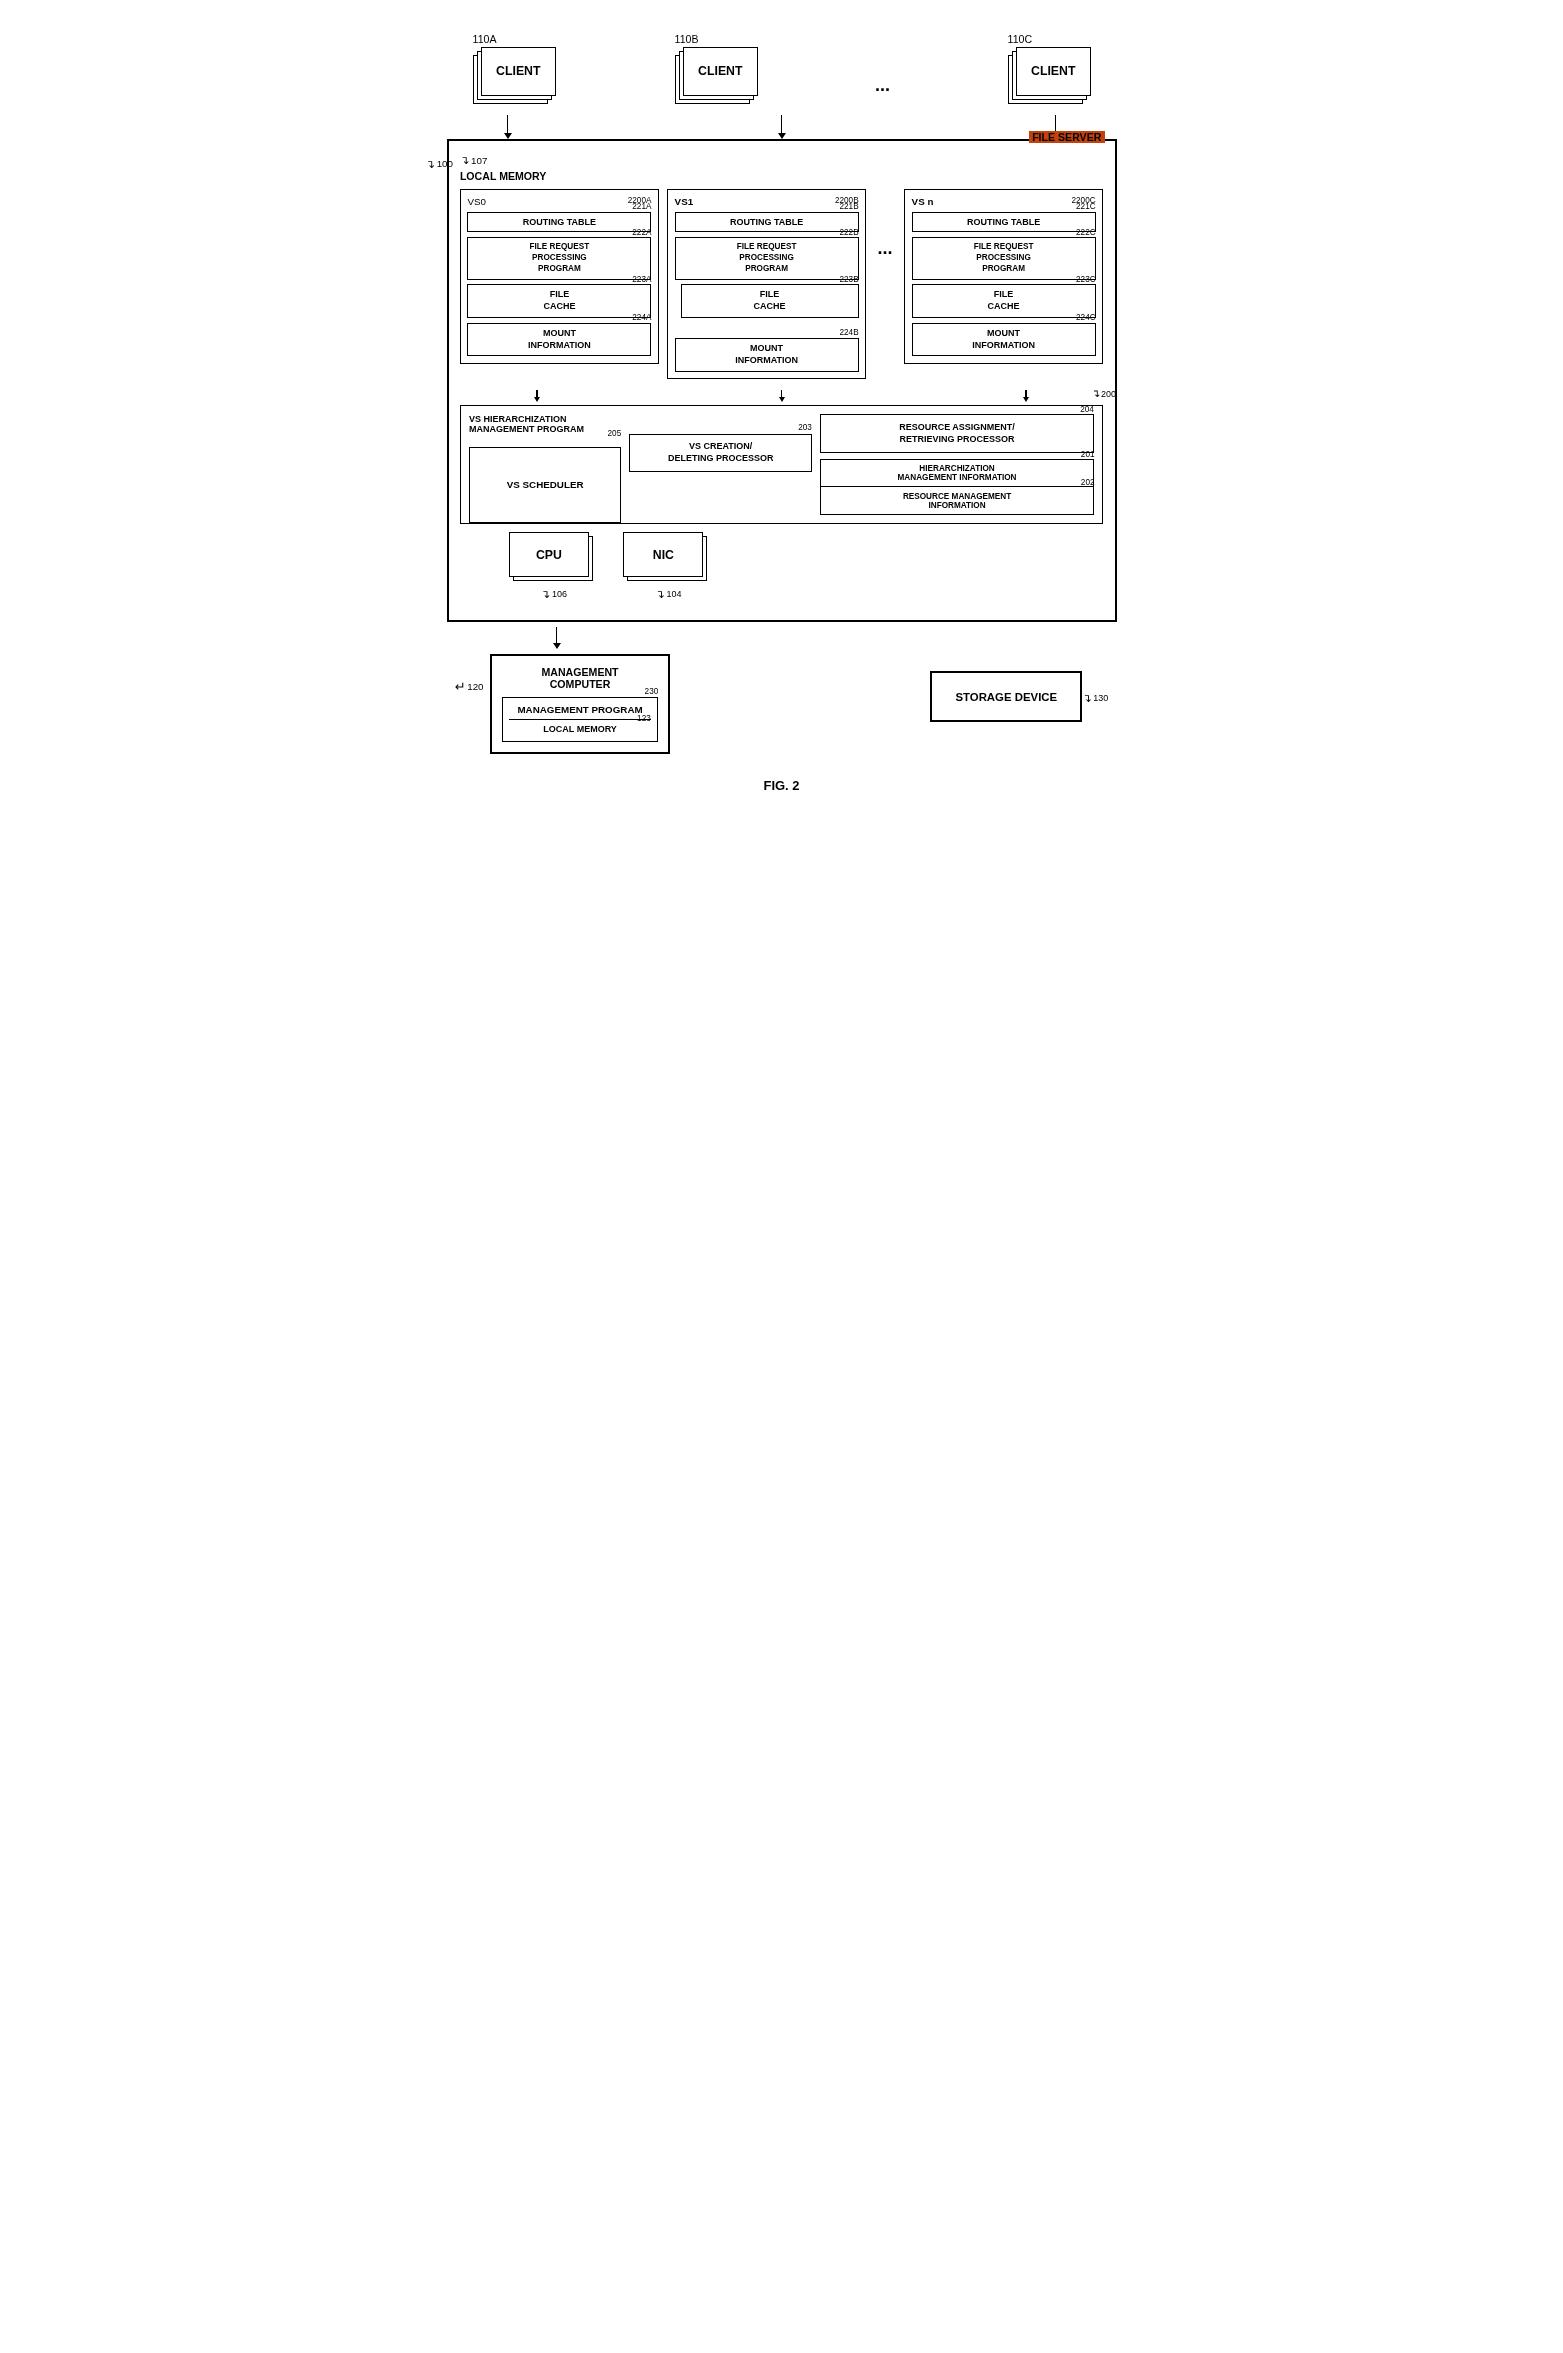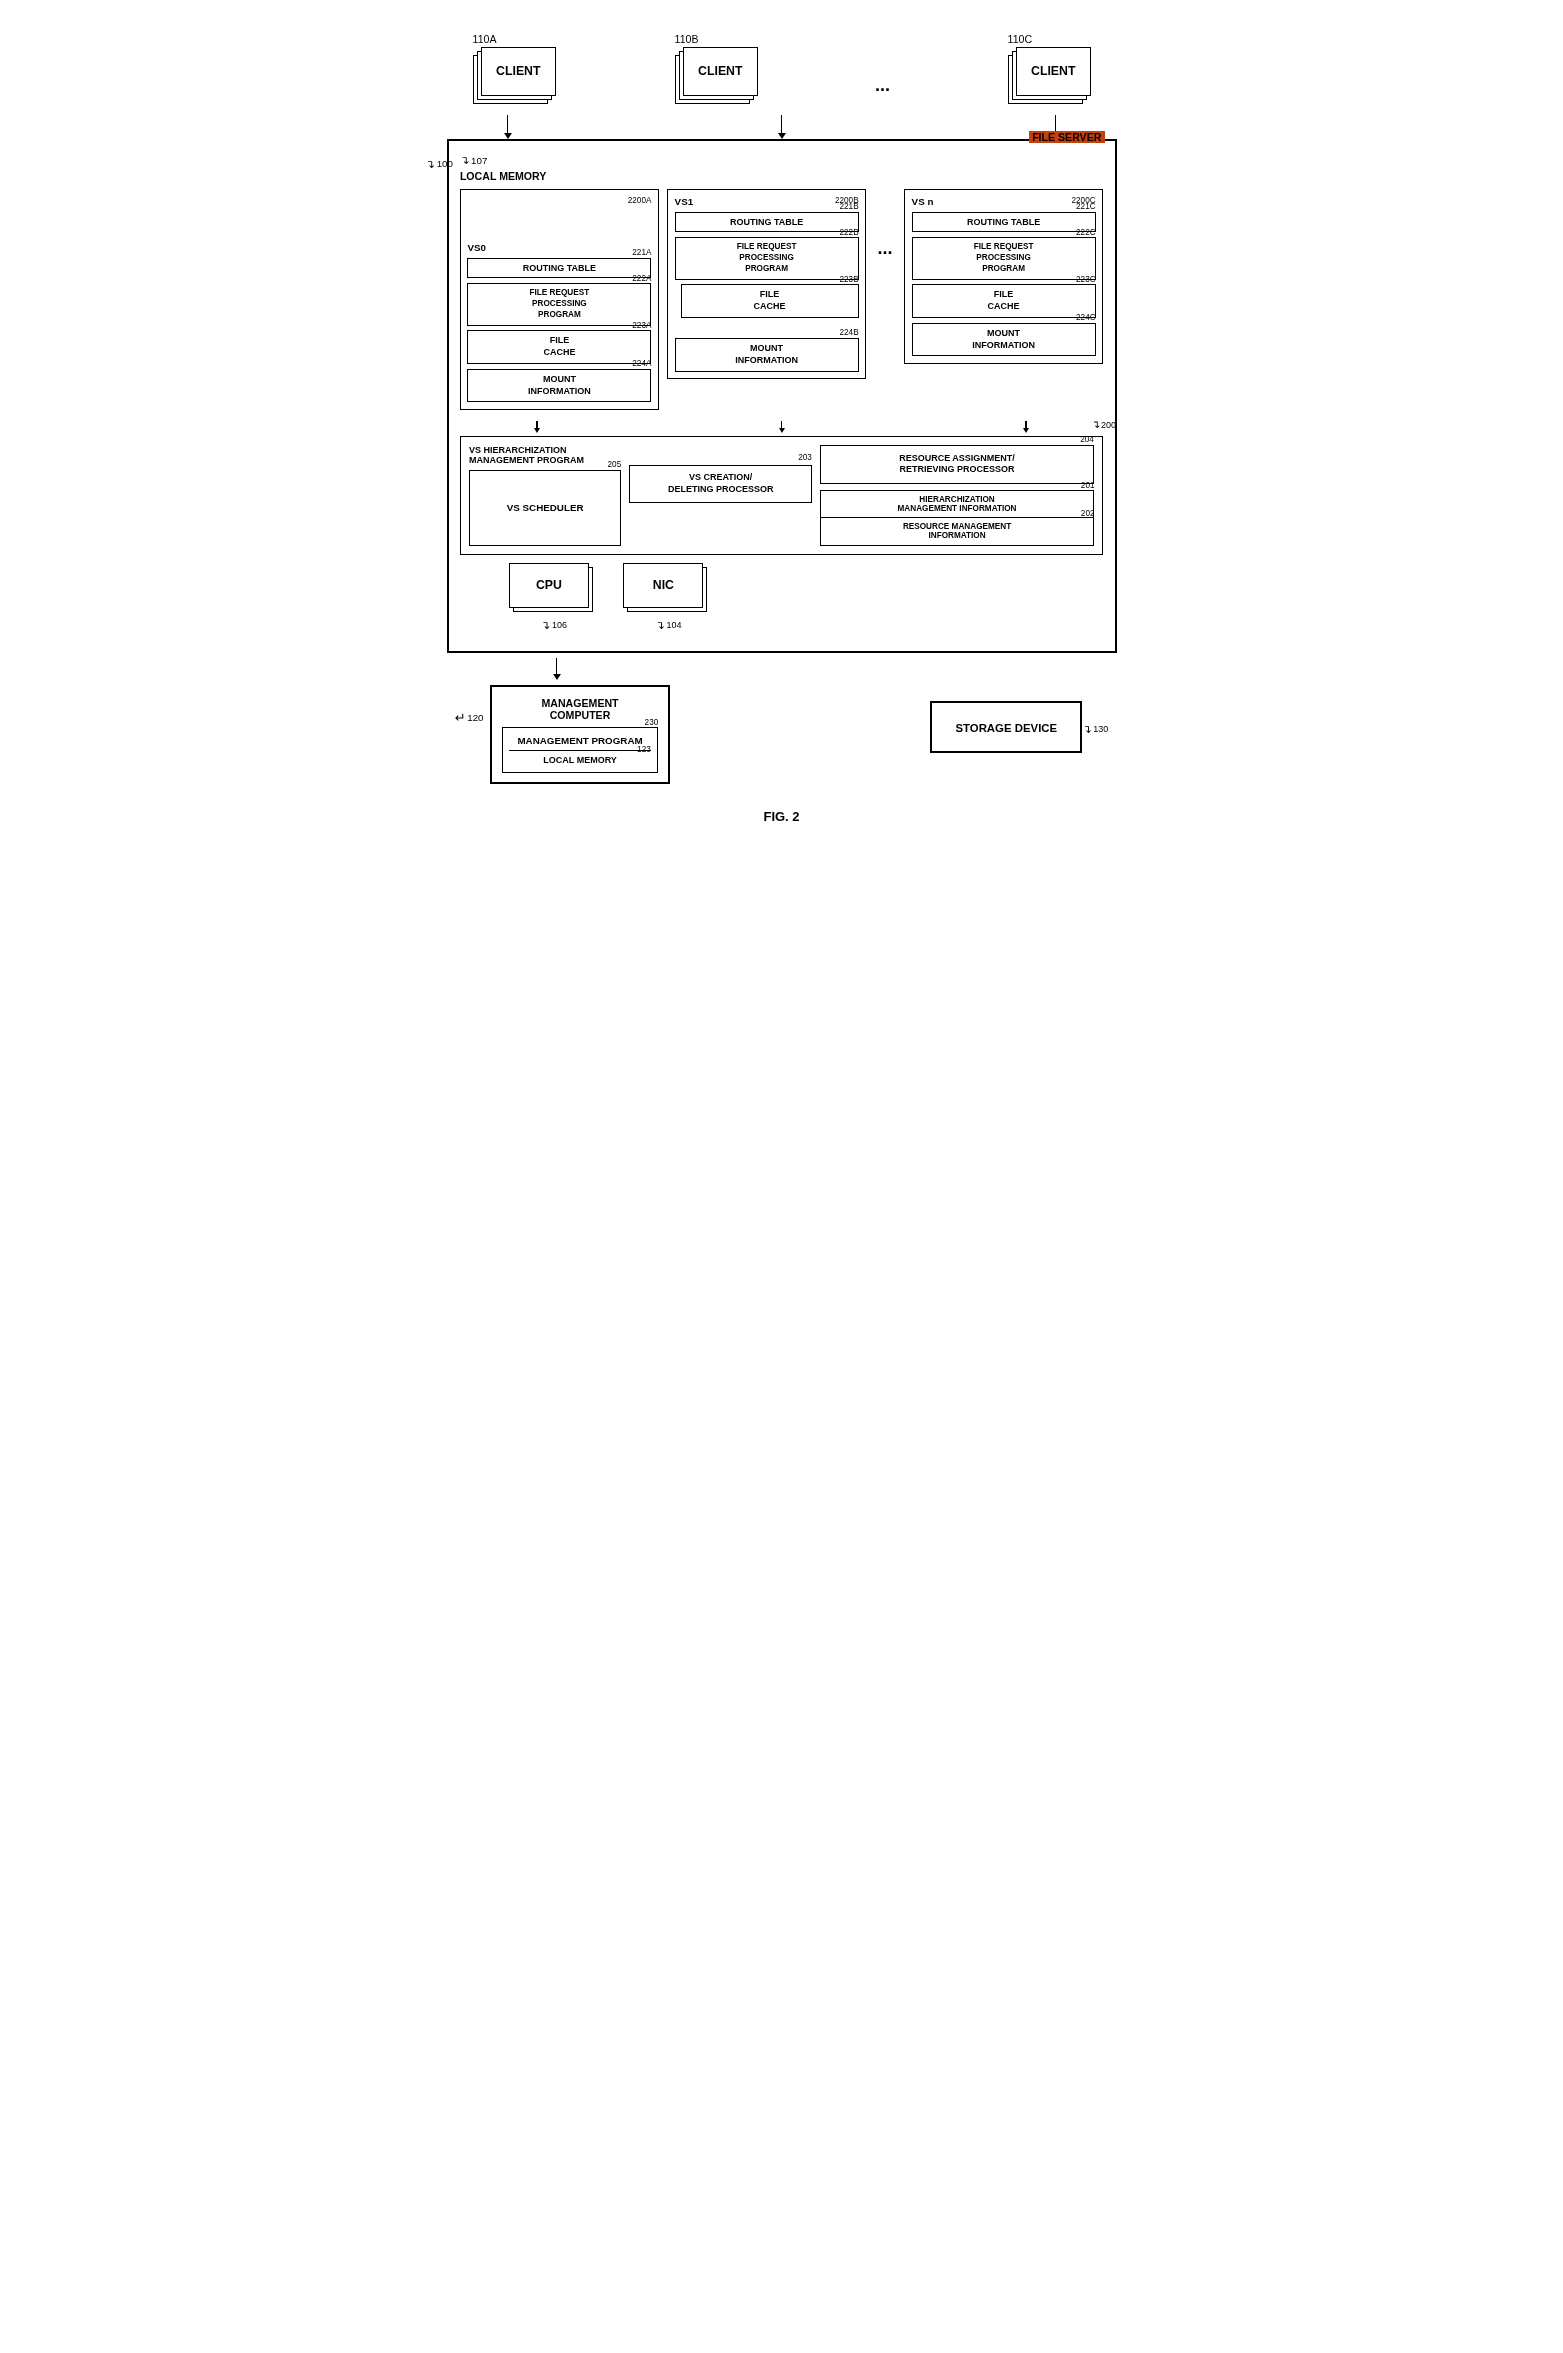--- a/index.html
+++ b/index.html
@@ -95,21 +95,21 @@
     </span>
 
     
     <div style="font-size:10.6px; font-weight:bold; margin-bottom:6.5px;">LOCAL MEMORY</div>
 
     
     <div style="display:flex; gap:8.2px; margin-bottom:11.4px; align-items:flex-start;">
 
       <div style="flex:1; border:1.6px solid #000; padding:6.5px; position:relative;">
         <div style="display:flex; justify-content:space-between; margin-bottom:4.9px;">
-          <span style="font-size:9.8px; font-weight:bold;margin-top:46px;">VS0</span>
+          <span style="font-size:9.8px; font-weight:normal;">VS0</span>
           <span style="font-size:8.2px;">2200A</span>
         </div>
         <div style="position:relative; margin-bottom:4.9px;">
           <span style="position:absolute; top:-9.8px; right:0; font-size:8.2px;">221A</span>
           <div style="border:1.6px solid #000; padding:4.1px; text-align:center; font-size:9px; font-weight:bold;">
             <span>ROUTING TABLE</span>
           </div>
         </div>
         <div style="position:relative; margin-bottom:4.9px;">
           <span style="position:absolute; top:-9.8px; right:0; font-size:8.2px;">222A</span>
@@ -215,21 +215,21 @@
         <span style="font-size:10.6px; margin-right:0.8px;">↴</span><span>200</span>
       </span>
 
       <div style="border:1.6px solid #000; padding:8.2px; display:flex; gap:8.2px; align-items:stretch;">
 
         <div style="flex:1; display:flex; flex-direction:column;">
           <div style="font-size:9px; font-weight:bold; white-space:pre-line; margin-bottom:4.9px;">VS HIERARCHIZATION
 MANAGEMENT PROGRAM</div>
           <div style="position:relative; flex:1;">
             <span style="position:absolute; top:-9.8px; right:0; font-size:8.2px;">205</span>
-            <div style="border:1.6px solid #000; padding:6.5px; text-align:center; font-size:9.8px; font-weight:bold; height:100%; display:flex; align-items:center; justify-content:center;">
+            <div style="border:1.6px solid #000; padding:6.5px; text-align:center; font-size:9.8px; font-weight:bold; height:100%; display:flex; align-items:center; justify-content:center;margin-top:8px;">
               <span>VS SCHEDULER</span>
             </div>
           </div>
         </div>
 
         <div style="flex:1.2; display:flex; flex-direction:column;">
           <div style="flex:1; position:relative; margin-top:auto; padding-top: 19.6px;">
             <span style="position:absolute; top:8.2px; right:0; font-size:8.2px;">203</span>
             <div style="border:1.6px solid #000; padding:6.5px; text-align:center; font-size:9px; font-weight:bold; line-height:1.3; white-space:pre-line;">VS CREATION/
 DELETING PROCESSOR</div>

